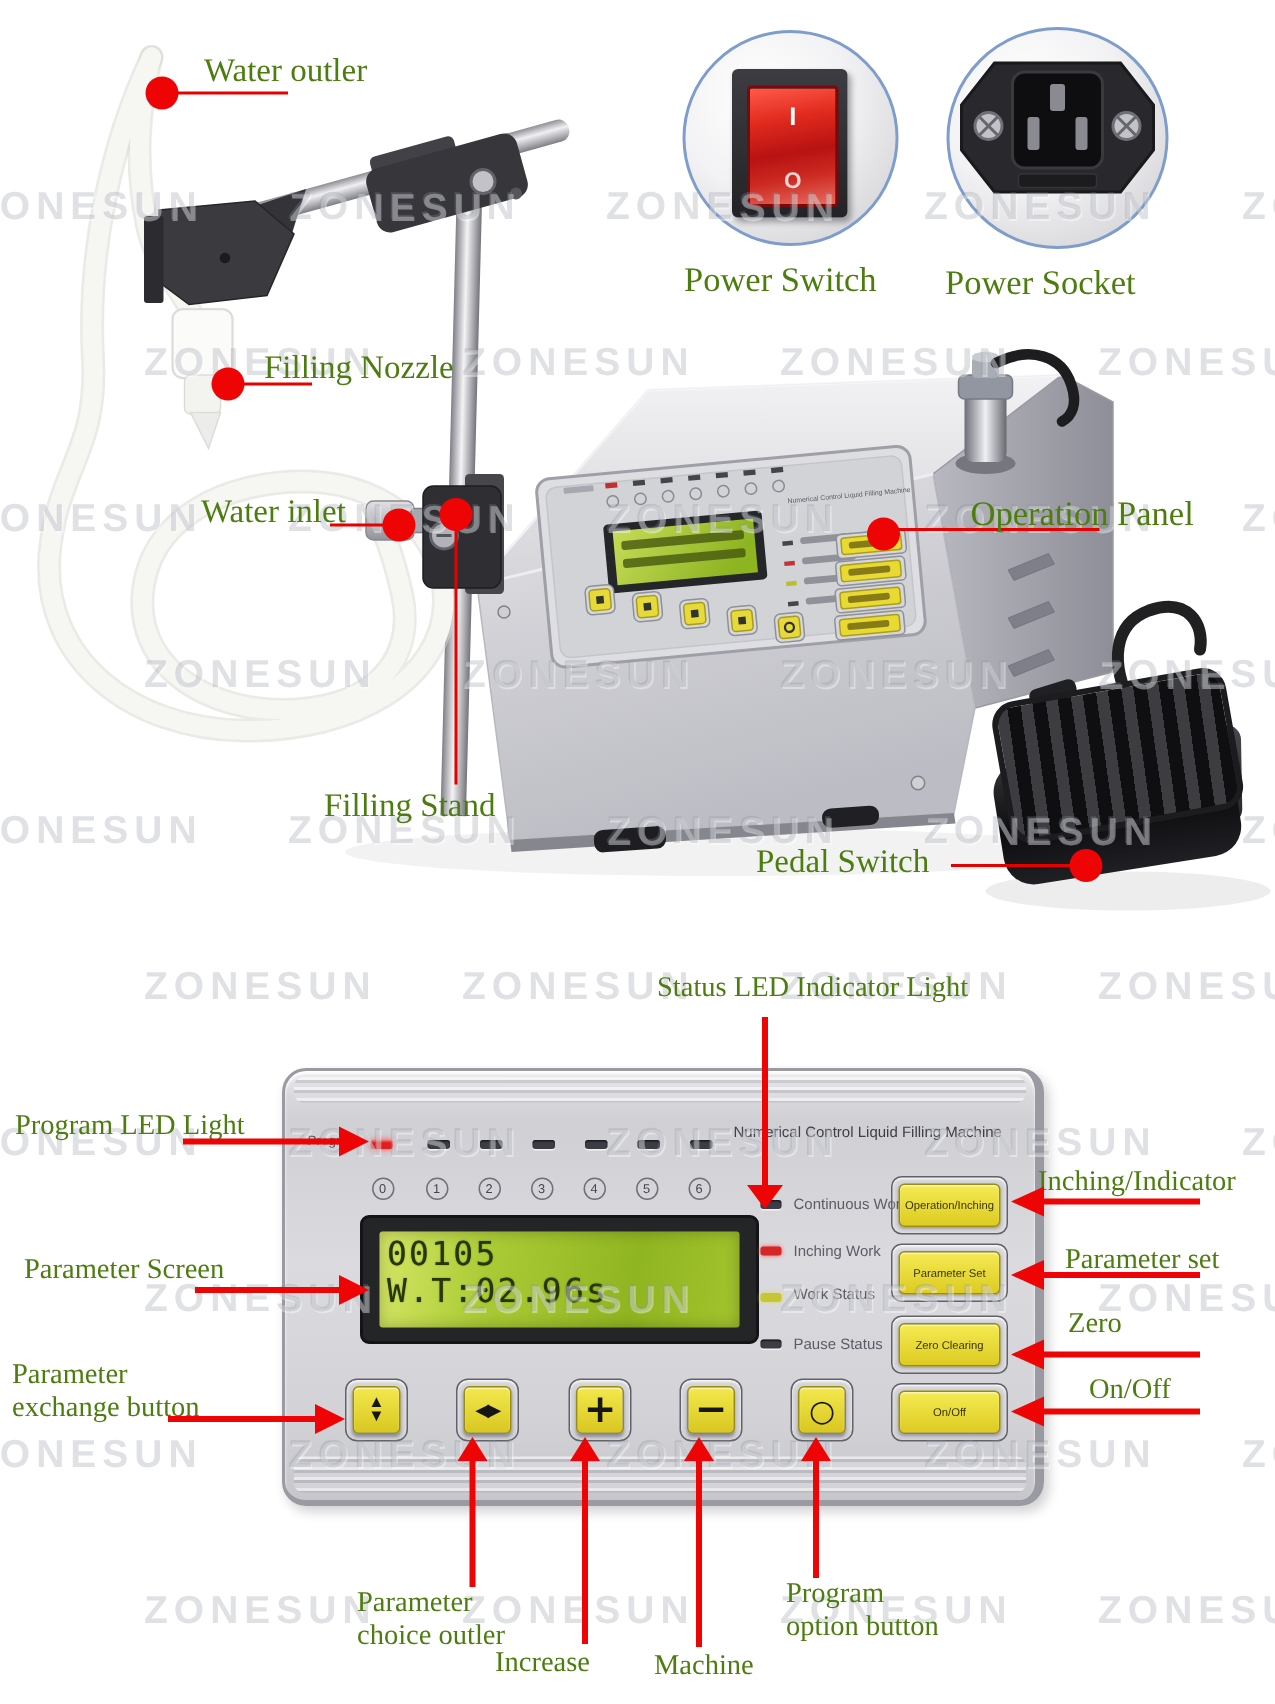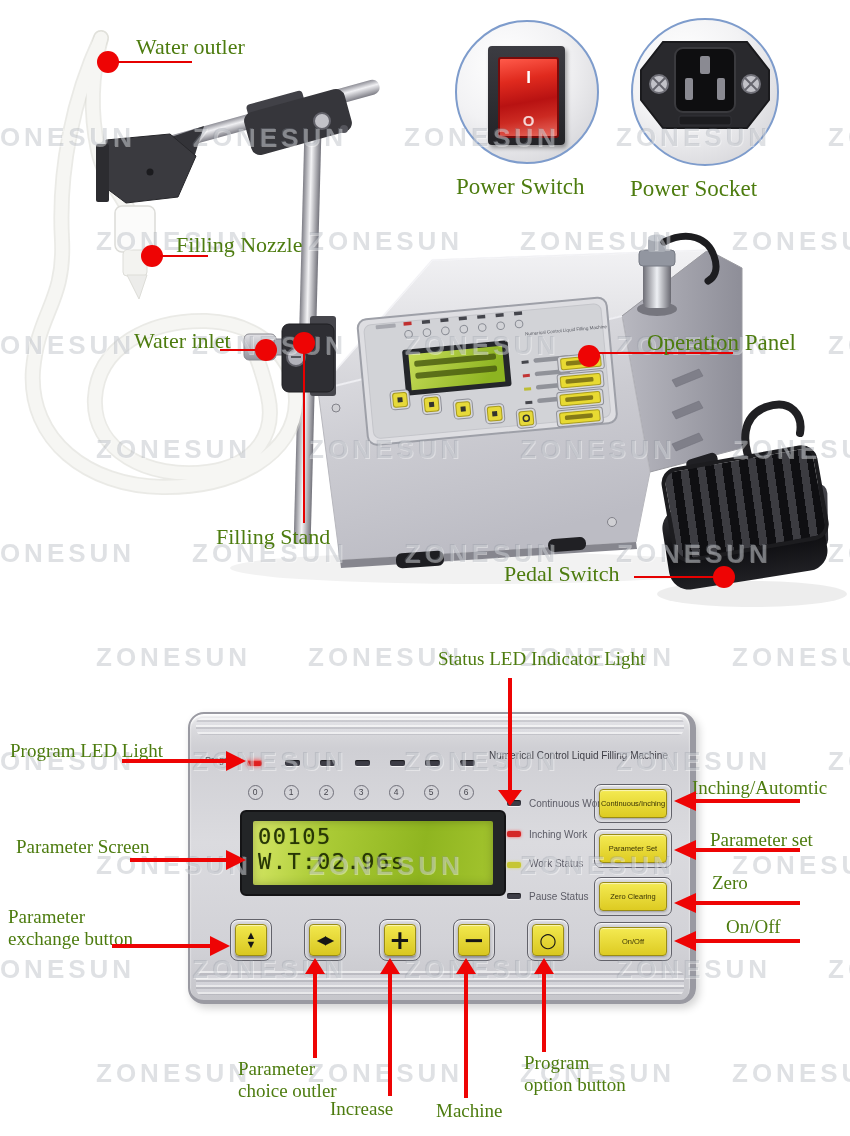--- a/index.html
+++ b/index.html
@@ -329,21 +329,21 @@
     <span class="sled" style="top:86px"></span>
     <span class="slabel" style="top:84px">Continuous Work</span>
     <span class="sled red" style="top:117px"></span>
     <span class="slabel" style="top:115px">Inching Work</span>
     <span class="sled yellow" style="top:148px"></span>
     <span class="slabel" style="top:144px">Work Status</span>
     <span class="sled" style="top:179px"></span>
     <span class="slabel" style="top:177px">Pause Status</span>
 
     <div class="rbtn" style="top:70px">
-      <div class="rbtn-inner">Continuous/Inching</div>
+      <div class="rbtn-inner">Operation/Inching</div>
     </div>
     <div class="rbtn" style="top:115px">
       <div class="rbtn-inner">Parameter Set</div>
     </div>
     <div class="rbtn" style="top:163px">
       <div class="rbtn-inner">Zero Clearing</div>
     </div>
     <div class="rbtn" style="top:208px">
       <div class="rbtn-inner">On/Off</div>
     </div>
@@ -487,21 +487,21 @@
   <span class="aline" style="left:464px;top:974px;width:4px;height:124px"></span>
   <span class="ah ah-up" style="left:456px;top:958px"></span>
 
   <div class="lbl f19" style="left:524px;top:1052px">
     <span style="display:block">Program</span>
     <span style="display:block">option button</span>
   </div>
   <span class="aline" style="left:542px;top:974px;width:4px;height:78px"></span>
   <span class="ah ah-up" style="left:534px;top:958px"></span>
 
-  <span class="lbl f19" style="left:692px;top:777px">Inching/Automtic</span>
+  <span class="lbl f19" style="left:692px;top:777px">Inching/Indicator</span>
   <span class="aline" style="left:696px;top:799px;width:104px;height:4px"></span>
   <span class="ah ah-left" style="left:674px;top:791px"></span>
 
   <span class="lbl f19" style="left:710px;top:829px">Parameter set</span>
   <span class="aline" style="left:696px;top:848px;width:104px;height:4px"></span>
   <span class="ah ah-left" style="left:674px;top:840px"></span>
 
   <span class="lbl f19" style="left:712px;top:872px">Zero</span>
   <span class="aline" style="left:696px;top:901px;width:104px;height:4px"></span>
   <span class="ah ah-left" style="left:674px;top:893px"></span>

